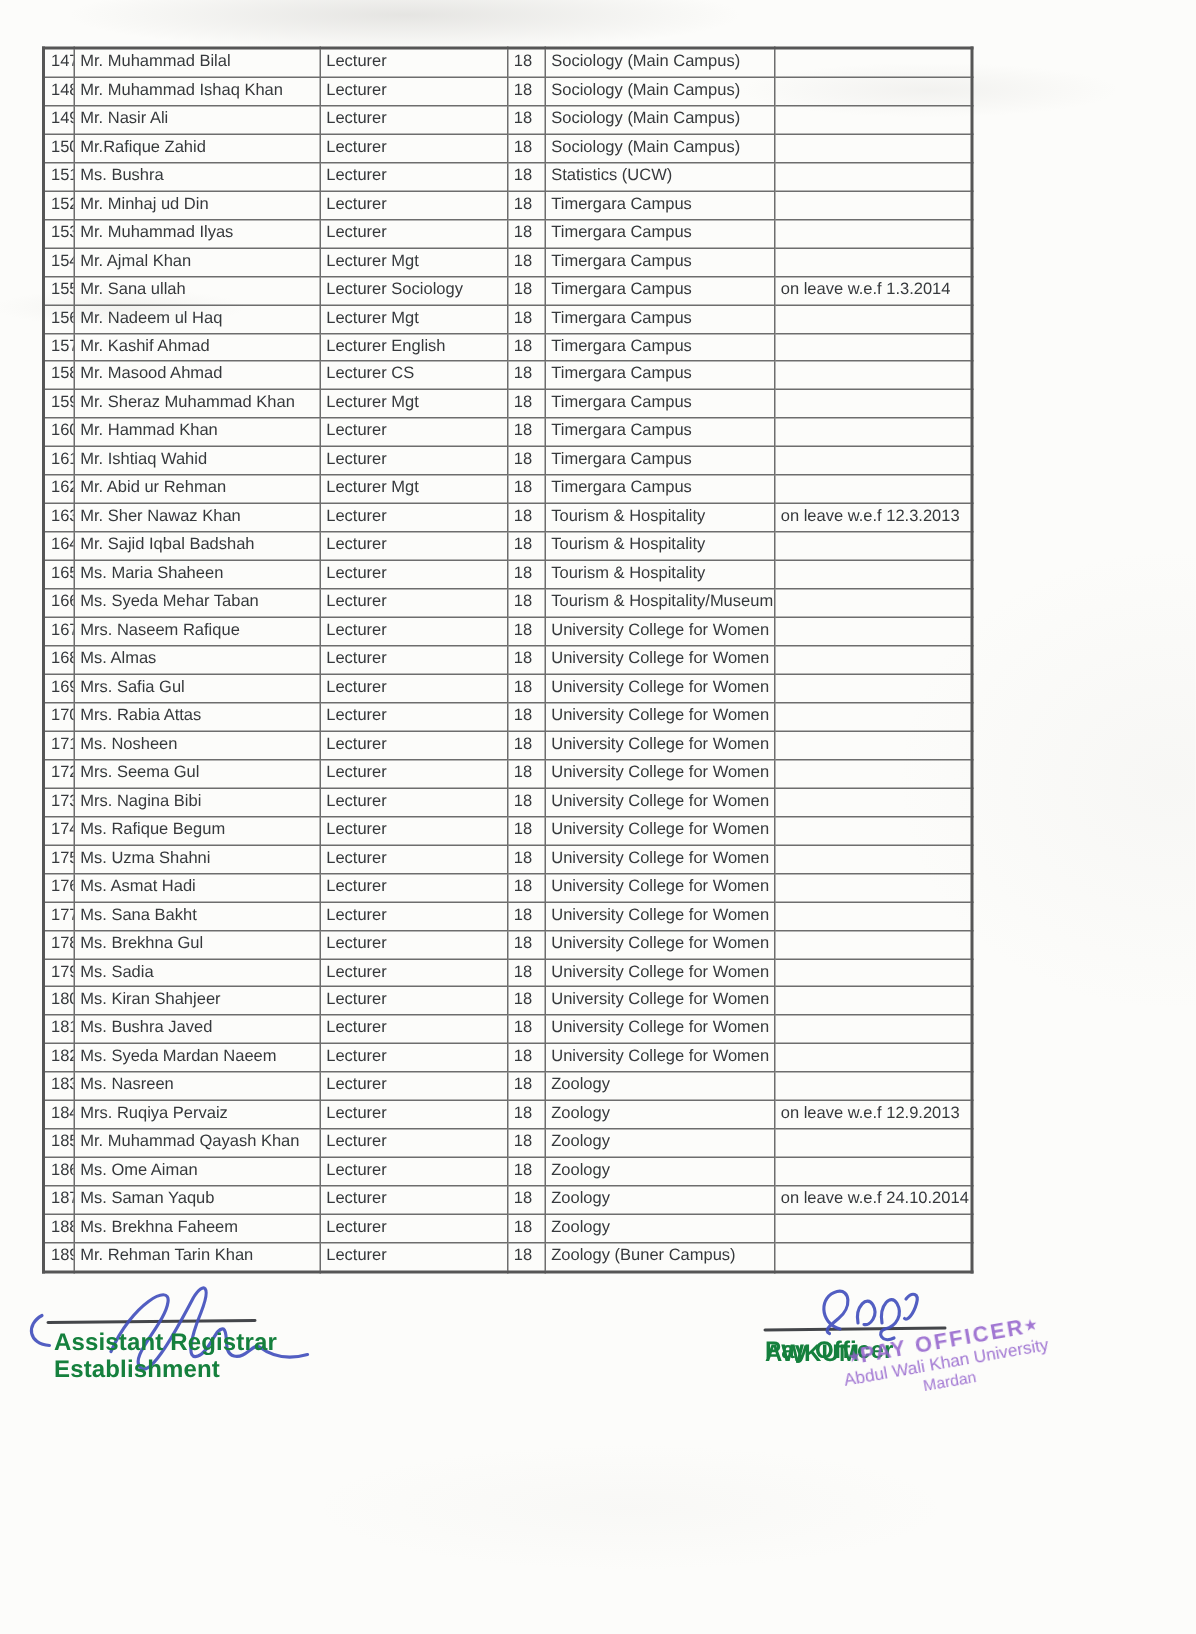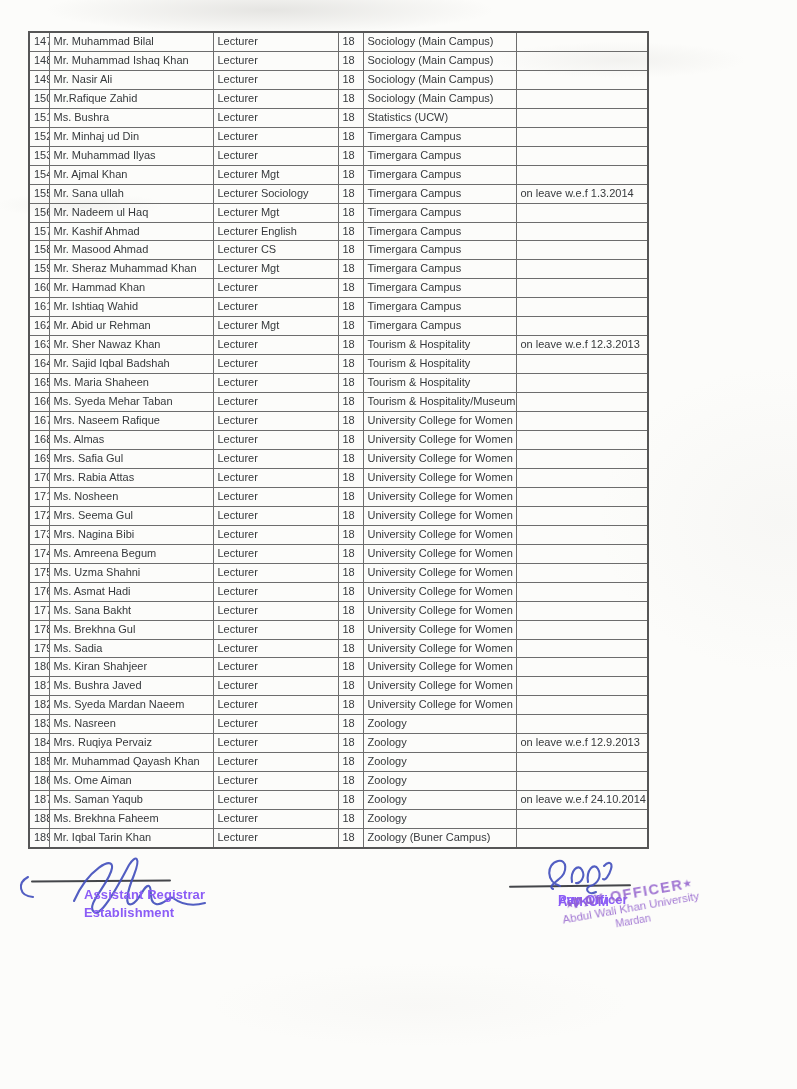--- a/index.html
+++ b/index.html
@@ -27,21 +27,21 @@
     padding:0 2px 0 4px;
     overflow:hidden;white-space:nowrap;
     vertical-align:middle;
   }
   td.c-sr{padding-left:2px;padding-right:1px;}
   .sig-line{position:absolute;height:2px;background:#44464a;border-radius:1px;}
   .sig-line.left{left:31px;top:880px;width:140px;transform:rotate(-.5deg);}
   .sig-line.right{left:509px;top:885px;width:122px;transform:rotate(-.6deg);}
   .sig-svg{position:absolute;overflow:visible;}
   .sig-svg path{fill:none;stroke:#4350bd;stroke-width:2.1;stroke-linecap:round;stroke-linejoin:round;opacity:.92;}
-  .sig-label{position:absolute;font-weight:bold;font-size:13px;color:#8b5cf6;letter-spacing:.1px;margin-left:48px;}
+  .sig-label{position:absolute;font-weight:bold;font-size:16px;color:#15803d;letter-spacing:.1px;}
   .lbl-ar{left:36px;top:887px;}
   .lbl-est{left:36px;top:905px;}
   .lbl-po{left:510px;top:892px;}
   .lbl-awkum{left:510px;top:894px;}
   .stamp{
     position:absolute;left:536px;top:903px;width:185px;
     transform:rotate(-10deg);transform-origin:left top;
     text-align:center;color:#9260cc;opacity:.85;
     filter:blur(.35px);
     pointer-events:none;
@@ -304,21 +304,21 @@
       <td class="c-sr">173</td>
       <td class="c-name">Mrs. Nagina Bibi</td>
       <td class="c-desig">Lecturer</td>
       <td class="c-grade">18</td>
       <td class="c-dept">University College for Women</td>
       <td class="c-remarks"></td>
     </tr>
 
     <tr>
       <td class="c-sr">174</td>
-      <td class="c-name">Ms. Amreena Begum</td>
+      <td class="c-name">Ms. Rafique Begum</td>
       <td class="c-desig">Lecturer</td>
       <td class="c-grade">18</td>
       <td class="c-dept">University College for Women</td>
       <td class="c-remarks"></td>
     </tr>
 
     <tr>
       <td class="c-sr">175</td>
       <td class="c-name">Ms. Uzma Shahni</td>
       <td class="c-desig">Lecturer</td>
@@ -439,21 +439,21 @@
       <td class="c-sr">188</td>
       <td class="c-name">Ms. Brekhna Faheem</td>
       <td class="c-desig">Lecturer</td>
       <td class="c-grade">18</td>
       <td class="c-dept">Zoology</td>
       <td class="c-remarks"></td>
     </tr>
 
     <tr>
       <td class="c-sr">189</td>
-      <td class="c-name">Mr. Iqbal Tarin Khan</td>
+      <td class="c-name">Mr. Rehman Tarin Khan</td>
       <td class="c-desig">Lecturer</td>
       <td class="c-grade">18</td>
       <td class="c-dept">Zoology (Buner Campus)</td>
       <td class="c-remarks"></td>
     </tr>
   </tbody>
   </table>
 
   <div class="sig-line left"></div>
   <svg class="sig-svg" style="left:14px;top:853px;" width="212" height="72" viewBox="0 0 212 72">

